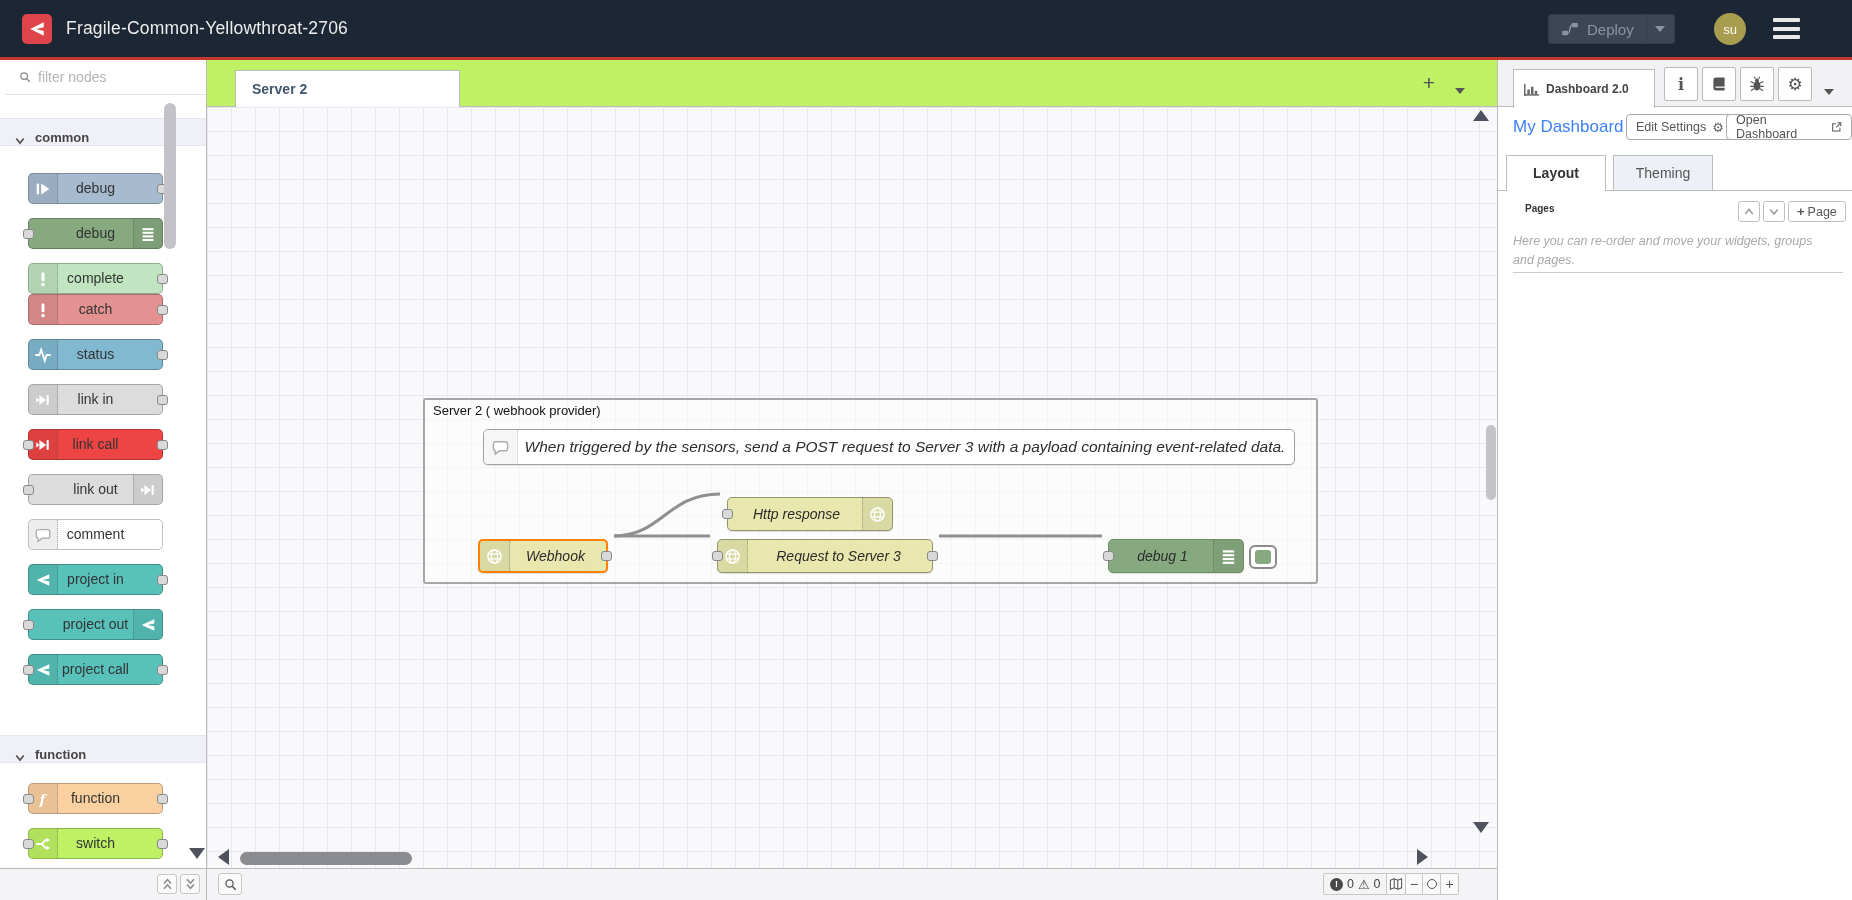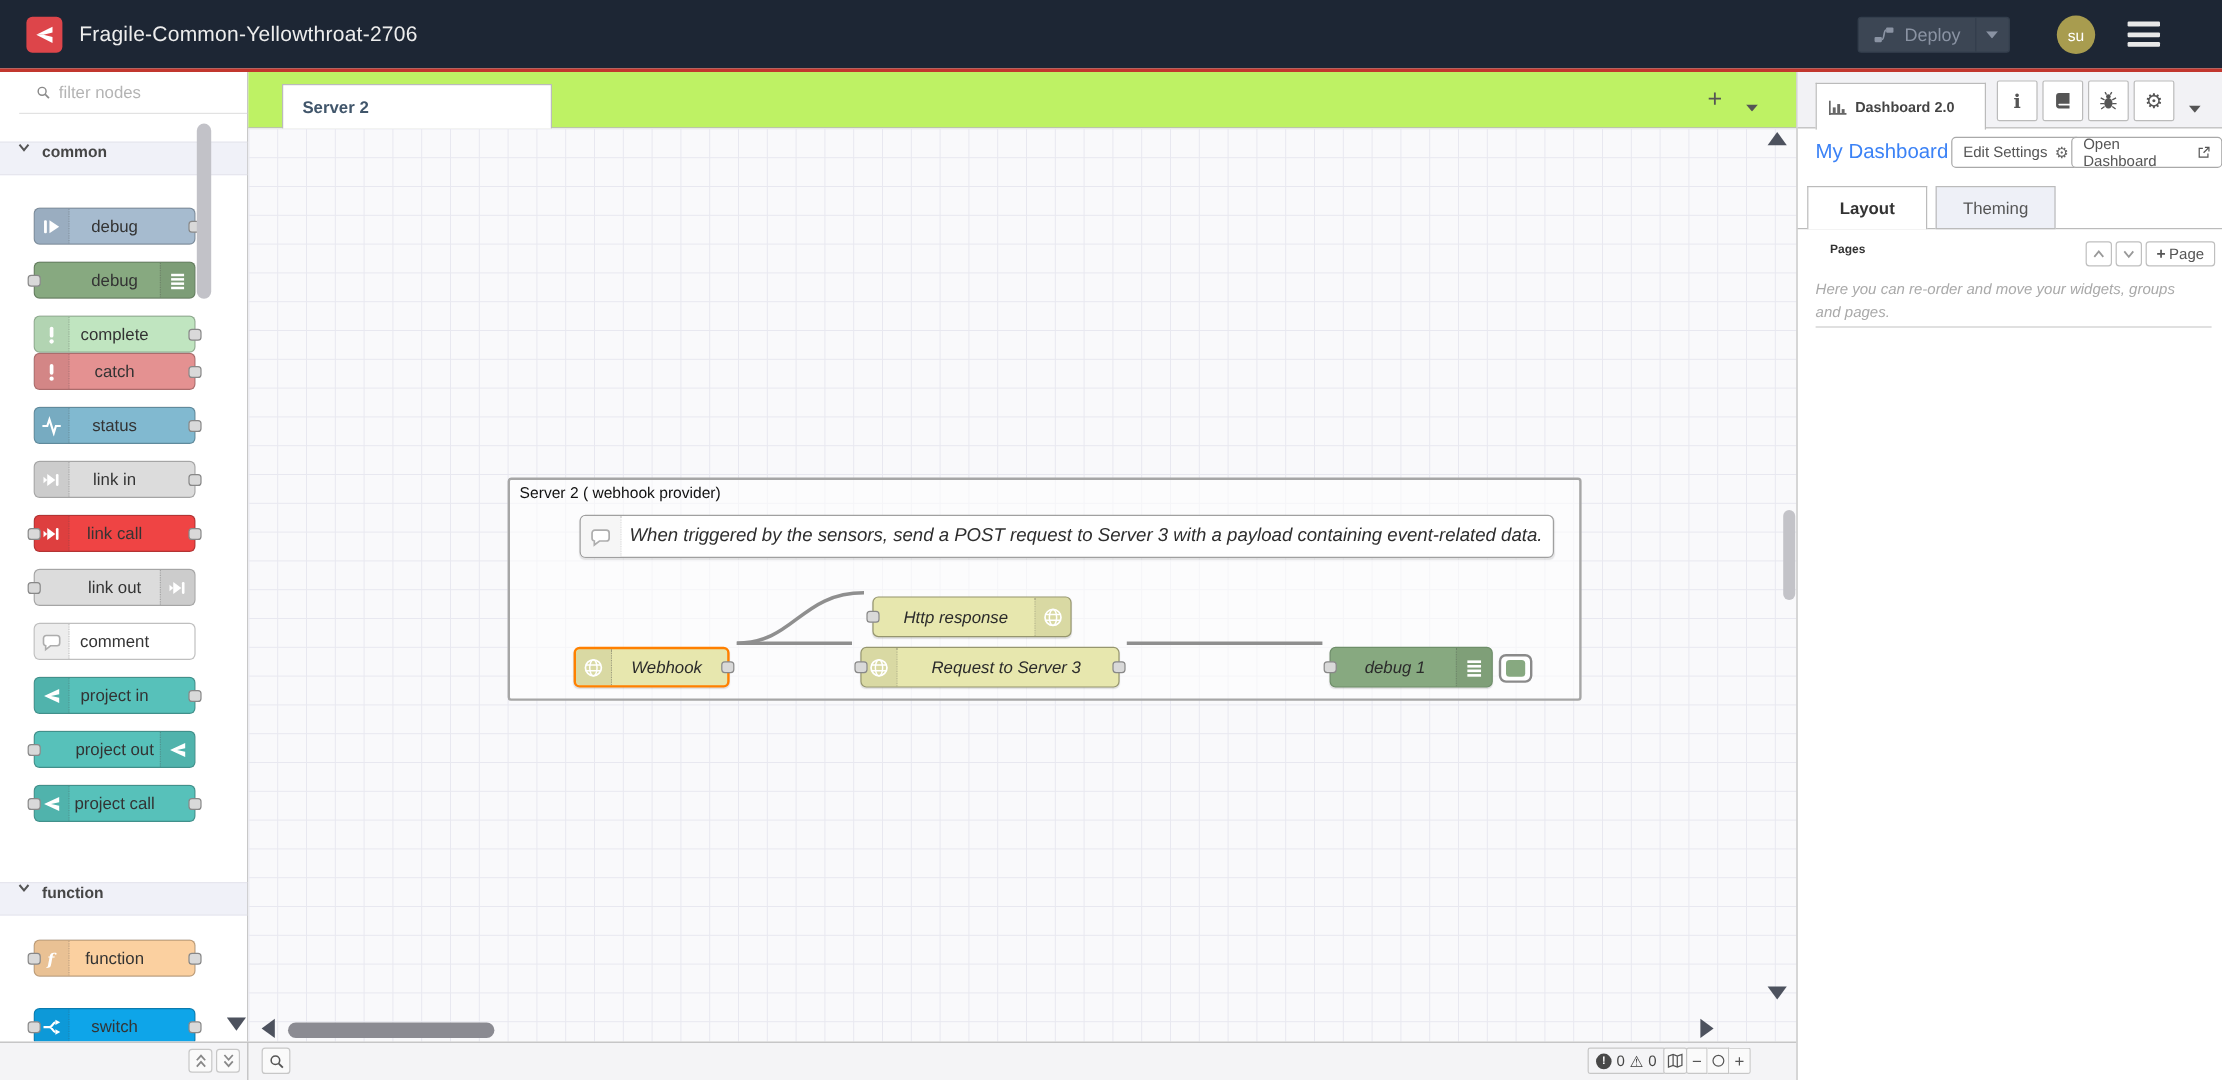--- a/index.html
+++ b/index.html
@@ -17,26 +17,26 @@
   .deploy-main svg { width:18px; height:14px; }
   .deploy-caret { width:28px; display:flex; align-items:center; justify-content:center; border-left:1px solid #333e4c; }
   .caret { width:10px; height:6px; display:inline-block; }
   .avatar { position:absolute; left:1714px; top:13px; width:32px; height:32px; border-radius:50%; background:#a89c4f; color:#fff; font-size:13px; display:flex; align-items:center; justify-content:center; }
   .burger { position:absolute; left:1773px; top:18px; width:27px; cursor:pointer; }
   .burger div { height:4px; background:#e8e8e8; border-radius:1px; margin-bottom:4.5px; }
   .red-line { position:absolute; left:0; top:57px; width:1852px; height:3px; background:#c2372e; }
 
   
   .palette { position:absolute; left:0; top:60px; width:207px; height:808px; background:#fff; border-right:1px solid #bbb; overflow:hidden; }
-  .pal-search { position:absolute; left:16px; top:0; width:207px; height:35px; border-bottom:1px solid #e2e2e2; display:flex; align-items:center; padding-left:14px; gap:7px; }
+  .pal-search { position:absolute; left:5px; top:0; width:207px; height:35px; border-bottom:1px solid #e2e2e2; display:flex; align-items:center; padding-left:14px; gap:7px; }
   .pal-search svg { width:12px; height:12px; flex:none; }
   .pal-search input { border:0; outline:0; font-size:14px; color:#555; width:150px; font-family:inherit; background:transparent; }
   .pal-search input::placeholder { color:#b4b4b4; }
   .pal-block { position:absolute; left:0; width:207px; }
-  .pal-cat { height:28px; background:#f0f1f8; border-top:1px solid #e6e6ee; border-bottom:1px solid #e6e6ee; display:flex; align-items:flex-start; gap:10px; padding-left:15px; font-size:13px; font-weight:bold; color:#464646; cursor:pointer; }
+  .pal-cat { height:28px; background:#f0f1f8; border-top:1px solid #e6e6ee; border-bottom:1px solid #e6e6ee; display:flex; align-items:flex-end; gap:10px; padding-left:15px; font-size:13px; font-weight:bold; color:#464646; cursor:pointer; }
   .pal-cat svg { width:10px; height:8px; }
   .pal-node { position:relative; margin-left:28px; width:135px; height:31px; border:1px solid rgba(0,0,0,.25); border-radius:5px; cursor:grab; }
   .pal-label { position:absolute; left:30px; right:30px; top:0; height:29px; line-height:29px; text-align:center; font-size:14px; color:#333; }
   .pal-node .pal-icon { position:absolute; top:0; height:100%; width:29px; background:rgba(0,0,0,.07); display:flex; align-items:center; justify-content:center; }
   .pal-icon.left  { left:0;  border-right:1px dotted rgba(70,70,70,.45); border-radius:4px 0 0 4px; }
   .pal-icon.right { right:0; border-left:1px dotted rgba(70,70,70,.45); border-radius:0 4px 4px 0; }
   .pal-icon svg { width:18px; height:18px; }
   .port { position:absolute; width:11px; height:10px; background:#d9d9d9; border:1px solid #888; border-radius:3px; top:10px; }
   .port.in { left:-6px; } .port.out { right:-6px; }
   .pal-vthumb { position:absolute; left:164px; top:43px; width:12px; height:146px; background:#c2c2c8; border-radius:6px; }
@@ -384,21 +384,21 @@
           <div class="pal-node" style="background: rgb(251, 208, 160); margin-top: 20px;">
             <span class="pal-icon left">
               <svg viewBox="0 0 20 20">
                 <use href="#sym-func"></use>
               </svg>
             </span>
             <span class="pal-label">function</span>
             <span class="port in"></span>
             <span class="port out"></span>
           </div>
-          <div class="pal-node" style="background: #0ea5e9; margin-top: 26px;">
+          <div class="pal-node" style="background: #bef264; margin-top: 14px;">
             <span class="pal-icon left">
               <svg viewBox="0 0 20 20">
                 <use href="#sym-forkk"></use>
               </svg>
             </span>
             <span class="pal-label">switch</span>
             <span class="port in"></span>
             <span class="port out"></span>
           </div>
         </div>

